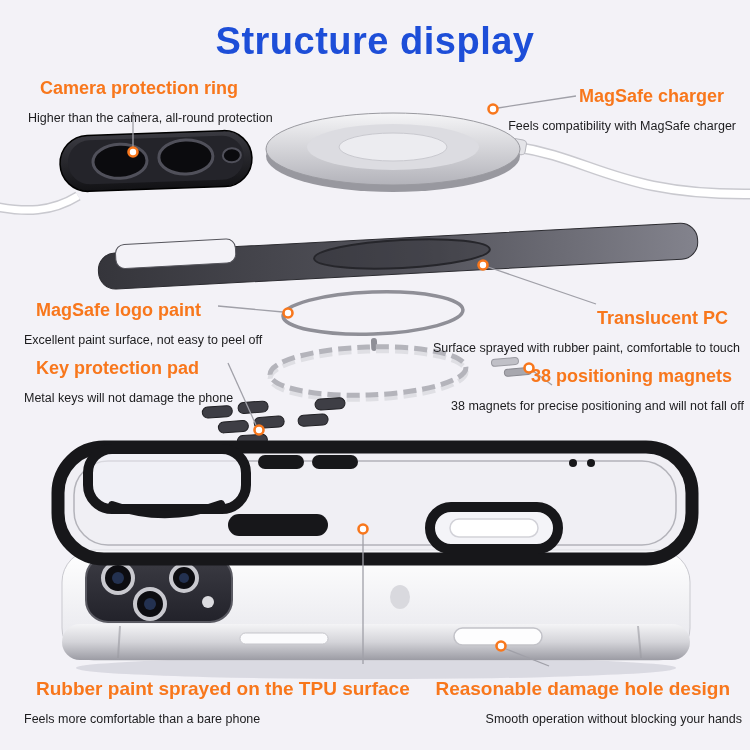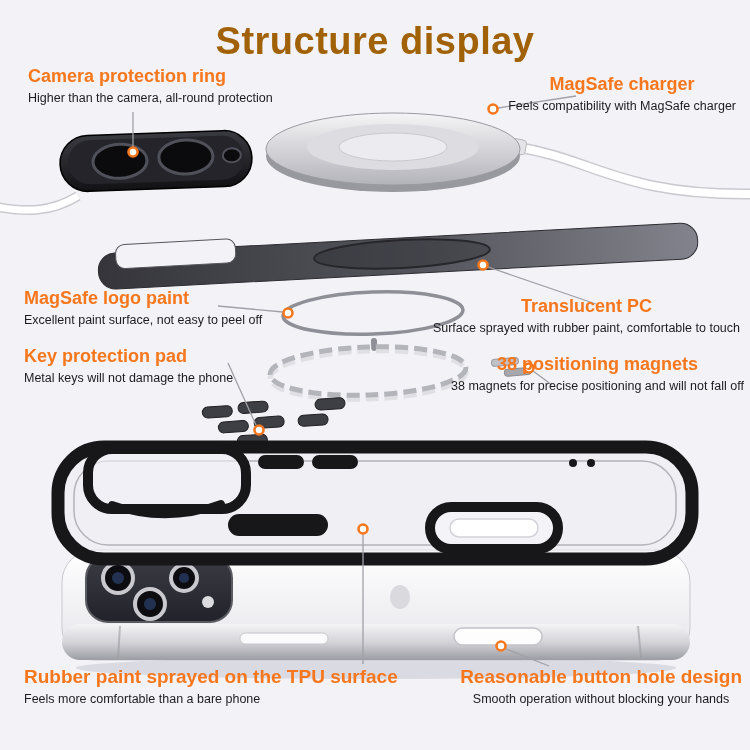--- a/index.html
+++ b/index.html
@@ -2,26 +2,26 @@
 <html><head>
 <meta charset="utf-8">
 <style>
   html,body{margin:0;padding:0;background:#f3f2f7;}
   .stage{
     position:relative;width:750px;height:750px;overflow:hidden;
     background:#f3f2f7;font-family:"Liberation Sans",sans-serif;
   }
   .title{
     position:absolute;top:20px;left:0;width:100%;text-align:center;
-    font-size:38px;font-weight:800;color:#a16207;letter-spacing:.5px;
+    font-size:38px;font-weight:800;color:#1d4ed8;letter-spacing:.5px;
   }
   .callout{position:absolute;max-width:340px;}
-  .callout h2{margin:0;font-size:18px;font-weight:800;color:#f8771c;line-height:1.15;}
+  .callout h2{margin:12px;font-size:18px;font-weight:800;color:#f8771c;line-height:1.15;}
   .callout p{margin:4px 0 0;font-size:12.5px;color:#1c1c1e;line-height:1.25;}
-  .callout.right{text-align:center;}
+  .callout.right{text-align:right;}
   .callout.wide{max-width:420px;}
   .callout.wide h2{font-size:19px;}
   #co-camera{left:28px;top:66px;}
   #co-charger{right:14px;top:74px;}
   #co-logo{left:24px;top:288px;}
   #co-pc{right:10px;top:296px;}
   #co-keypad{left:24px;top:346px;}
   #co-magnets{right:6px;top:354px;}
   #co-tpu{left:24px;top:666px;}
   #co-button{right:8px;top:666px;}
@@ -205,17 +205,17 @@
     <h2>38 positioning magnets</h2>
     <p>38 magnets for precise positioning and will not fall off</p>
   </div>
 
   <div class="callout wide" id="co-tpu">
     <h2>Rubber paint sprayed on the TPU surface</h2>
     <p>Feels more comfortable than a bare phone</p>
   </div>
 
   <div class="callout right wide" id="co-button">
-    <h2>Reasonable button hole design</h2>
+    <h2>Reasonable damage hole design</h2>
     <p>Smooth operation without blocking your hands</p>
   </div>
 
 </div>
 
 </body></html>

